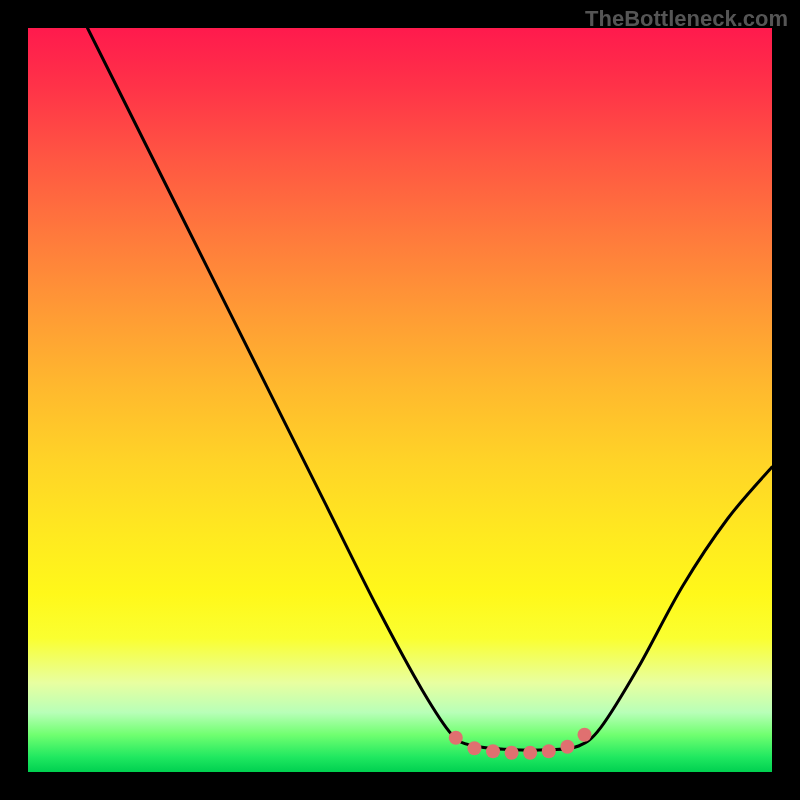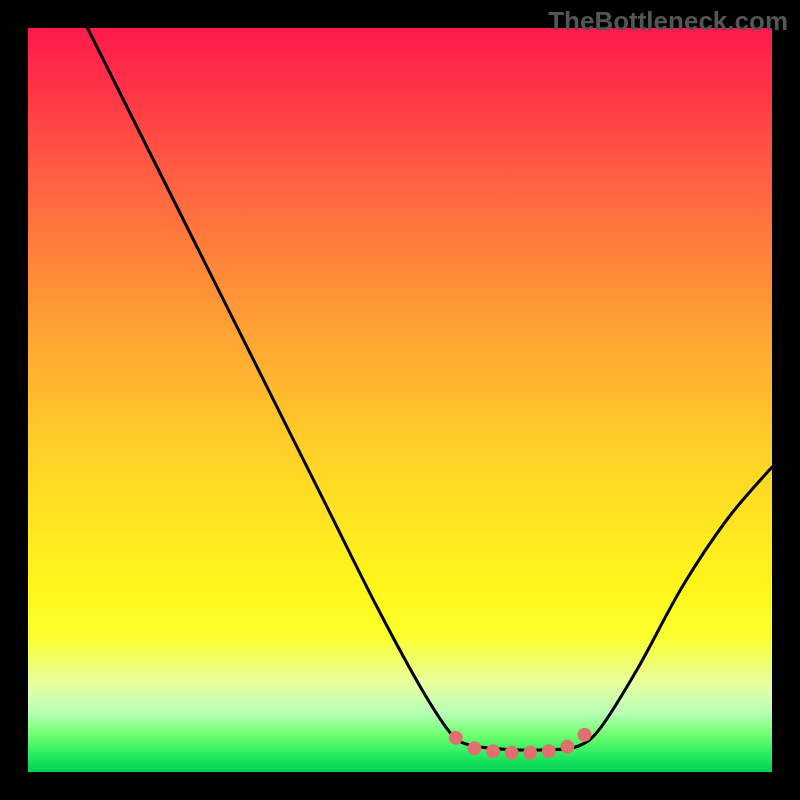--- a/index.html
+++ b/index.html
@@ -9,21 +9,21 @@
     height: 800px;
     background: #000;
     position: relative;
     font-family: Arial, sans-serif;
   }
   .watermark {
     position: absolute;
     top: 6px;
     right: 12px;
     color: #555;
-    font-size: 26px;
+    font-size: 22px;
     font-weight: bold;
     z-index: 10;
   }
   .plot-area {
     position: absolute;
     left: 28px;
     top: 28px;
     width: 744px;
     height: 744px;
     overflow: hidden;

